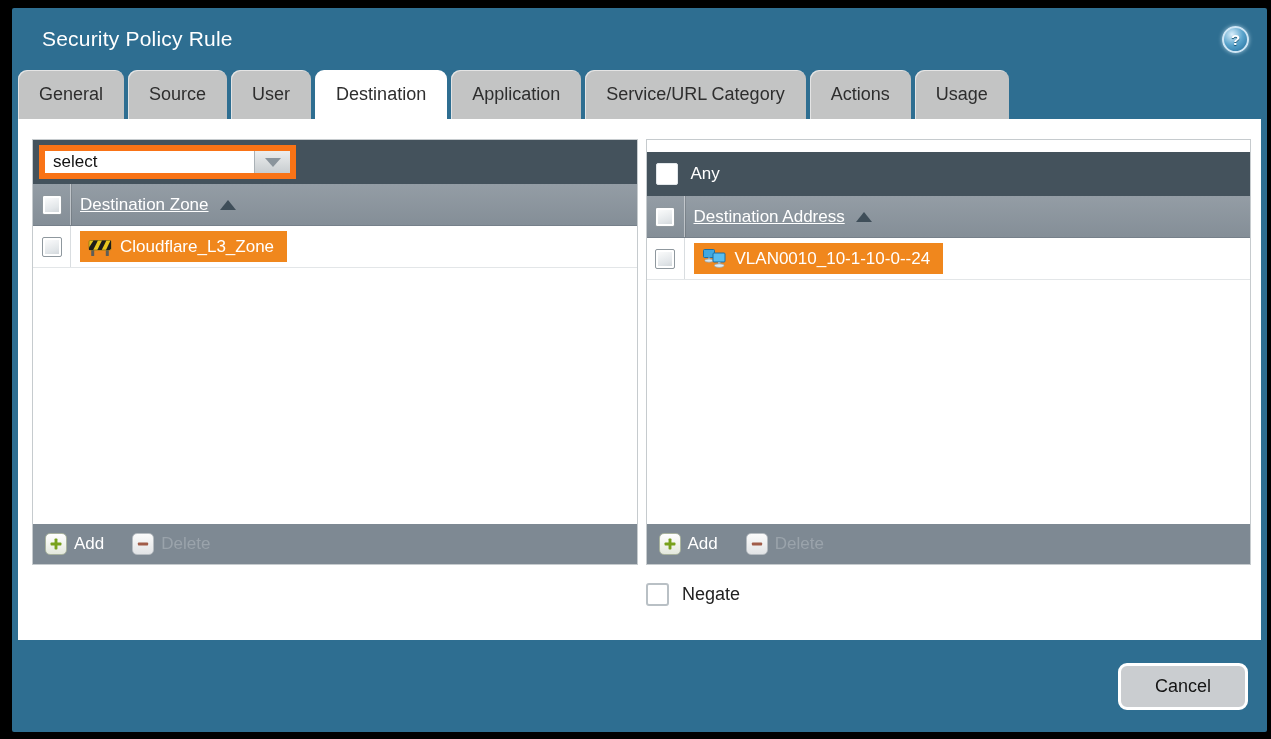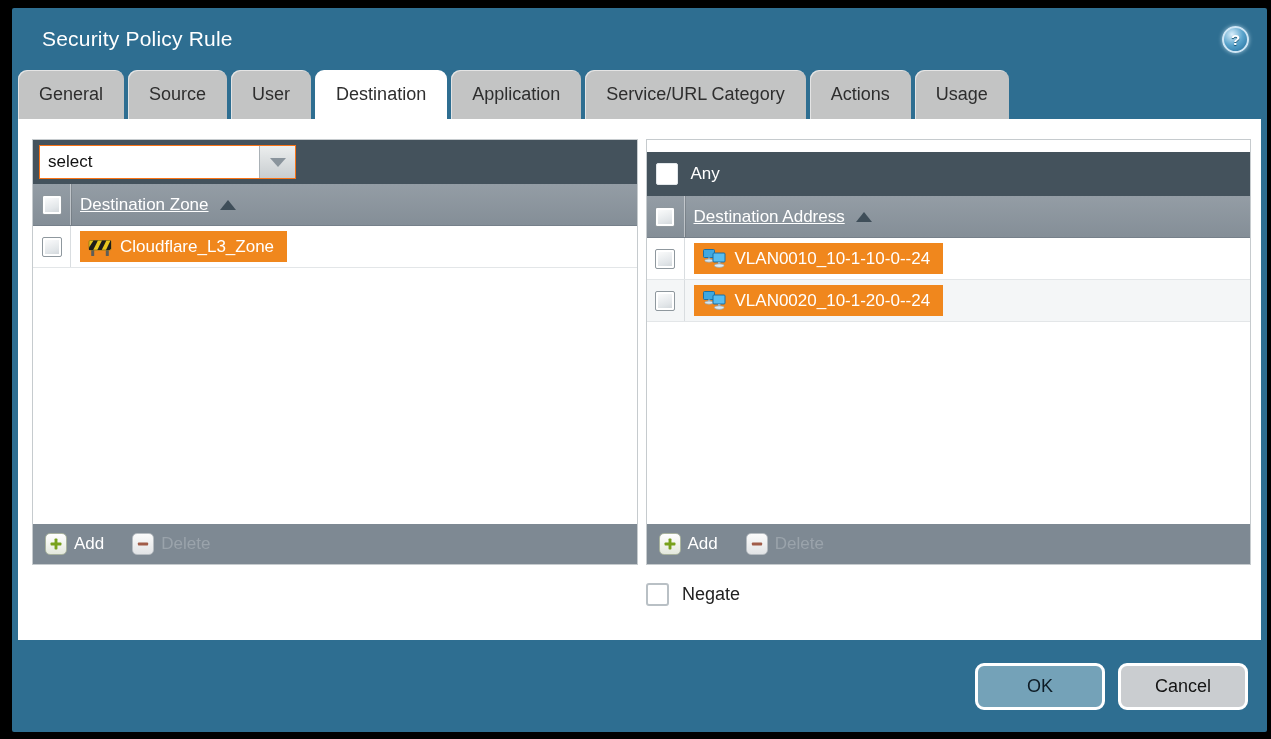--- a/index.html
+++ b/index.html
@@ -29,21 +29,21 @@
   .panels { display:flex; gap:8px; }
   .panel { flex:1; height:426px; display:flex; flex-direction:column;
     border:1px solid #c6cbce; }
 
   .panel-header { height:44px; background:#44525C; display:flex; align-items:center;
     padding-left:6px; flex:none; }
   .panel-header.any { padding-left:9px; gap:13px;margin-top:12px; }
   .any-label { color:#fff; font-size:17px; }
 
   .combo { display:flex; width:257px; height:34px; background:#fff;
-    border:1px solid #f97316; cursor:pointer; }
+    border:6px solid #f97316; cursor:pointer; }
   .combo-text { flex:1; font-size:17px; color:#111; display:flex; align-items:center;
     padding-left:8px; }
   .combo-btn { width:36px; background:linear-gradient(#eceeee,#c8cdd0);
     border-left:1px solid #aab1b6; display:flex; align-items:center; justify-content:center; }
   .tri-down { width:0; height:0; border-left:8px solid transparent;
     border-right:8px solid transparent; border-top:9px solid #8a949c; }
 
   .col-header { height:42px; background:linear-gradient(#949da5,#848e97); display:flex;
     align-items:center; color:#fff; font-size:17px; flex:none;
     border-bottom:1px solid #76808a; }
@@ -208,40 +208,20 @@
                     <ellipse cx="7" cy="12.6" rx="4.2" ry="1.6" fill="#d7e6ee" stroke="#8aa5b5" stroke-width="0.7"></ellipse>
                     <rect x="11" y="5" width="12" height="9" rx="1" fill="#58bdf0" stroke="#1b6fa3"></rect>
                     <rect x="16" y="14" width="2.4" height="2.2" fill="#9fb3bd"></rect>
                     <ellipse cx="17.2" cy="17.6" rx="4.8" ry="1.8" fill="#dfeaf2" stroke="#8aa5b5" stroke-width="0.7"></ellipse>
                   </svg>
                 </span>
                 <span>VLAN0010_10-1-10-0--24</span>
               </span>
             </div>
           </div>
-          <div class="row">
-            <div class="cb-col">
-              <span class="checkbox"></span>
-            </div>
-            <div class="row-content">
-              <span class="chip">
-                <span class="icon">
-                  <svg width="25" height="21" viewBox="0 0 25 21">
-                    <rect x="1.5" y="1.5" width="11" height="8" rx="1" fill="#3fa8e0" stroke="#1b6fa3"></rect>
-                    <rect x="6" y="9.5" width="2.2" height="2" fill="#9fb3bd"></rect>
-                    <ellipse cx="7" cy="12.6" rx="4.2" ry="1.6" fill="#d7e6ee" stroke="#8aa5b5" stroke-width="0.7"></ellipse>
-                    <rect x="11" y="5" width="12" height="9" rx="1" fill="#58bdf0" stroke="#1b6fa3"></rect>
-                    <rect x="16" y="14" width="2.4" height="2.2" fill="#9fb3bd"></rect>
-                    <ellipse cx="17.2" cy="17.6" rx="4.8" ry="1.8" fill="#dfeaf2" stroke="#8aa5b5" stroke-width="0.7"></ellipse>
-                  </svg>
-                </span>
-                <span>VLAN0020_10-1-20-0--24</span>
-              </span>
-            </div>
-          </div>
         </div>
         <div class="panel-footer">
           <div class="footer-btn">
             <span class="mini-icon">
               <svg width="16" height="16" viewBox="0 0 20 20">
                 <rect x="8.2" y="3.2" width="3.6" height="13.6" rx="1" fill="#78a11c"></rect>
                 <rect x="3.2" y="8.2" width="13.6" height="3.6" rx="1" fill="#78a11c"></rect>
               </svg>
             </span>
             <span>Add</span>
@@ -258,17 +238,16 @@
       </div>
     </div>
 
     <div class="negate-row">
       <span class="checkbox negate"></span>
       <span class="negate-label">Negate</span>
     </div>
   </div>
 
   <div class="dialog-footer">
-    <button class="btn ok">OK</button>
     <button class="btn cancel">Cancel</button>
   </div>
 
 </div>
 
 </body></html>

